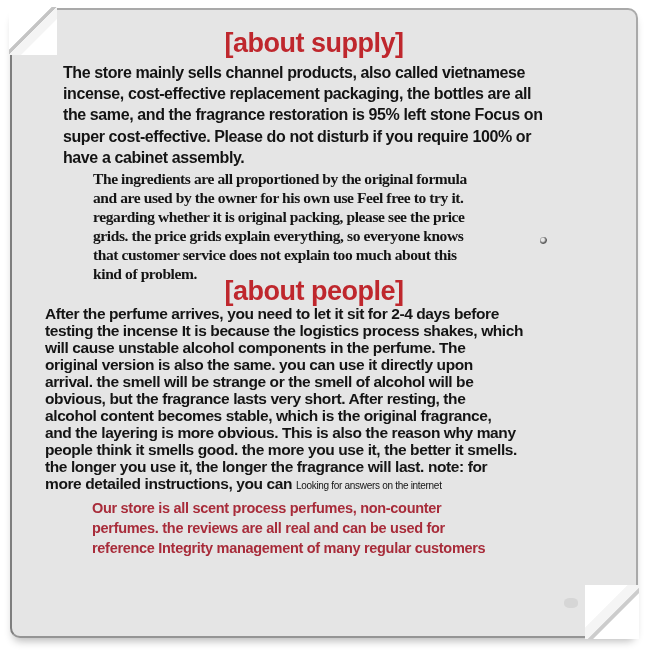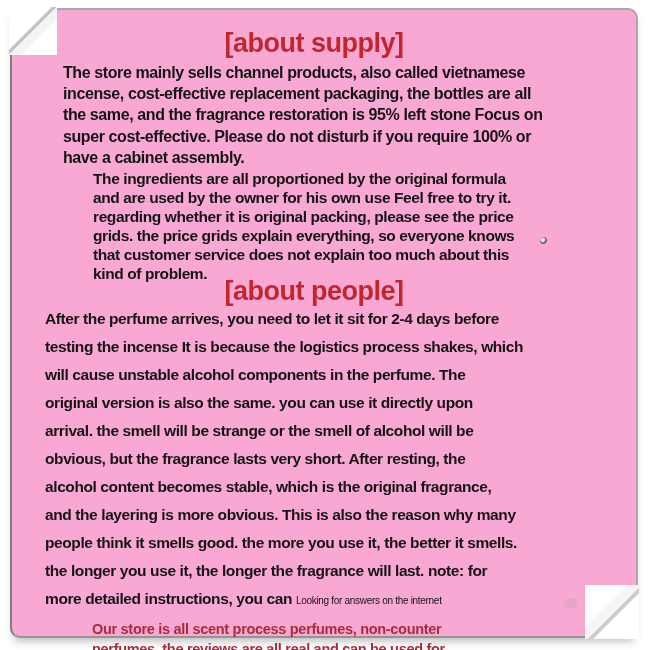--- a/index.html
+++ b/index.html
@@ -15,21 +15,21 @@
     --heading-red: #bf272d;
     --note-red: #a82c3a;
     --text-black: #141414;
   }
   .page {
     position: absolute;
     left: 10px;
     top: 8px;
     width: 624px;
     height: 626px;
-    background: #f9a8d4;
+    background: #e5e5e5;
     border: 2px solid #a9a9a9;
     border-left-color: #7e7e7e;
     border-bottom-color: #949494;
     border-radius: 10px;
     box-shadow: 0 6px 8px -3px rgba(0,0,0,0.28);
   }
   
   .fold-tl {
     position: absolute;
     top: -3px;
@@ -73,25 +73,26 @@
   }
   .para.p1 {
     margin: 4px 10px 0 51px;
     font-size: 16px;
     line-height: 21.2px;
   }
   .para.p2 {
     margin: 2px 10px 0 81px;
     font-size: 15.5px;
     line-height: 18.9px;
+    font-family: Liberation Serif, serif;
   }
   .para.p3 {
     margin: 0 6px 0 33px;
     font-size: 15.5px;
-    line-height: 28px;
+    line-height: 17px;
   }
   .inline-light {
     font-weight: 400;
     font-size: 10px;
     letter-spacing: -0.3px;
   }
   .footer-note {
     color: var(--note-red);
     font-weight: 700;
     white-space: pre-line;

